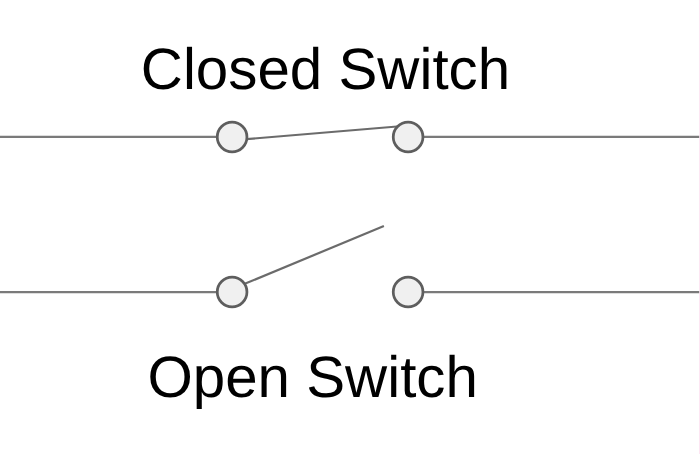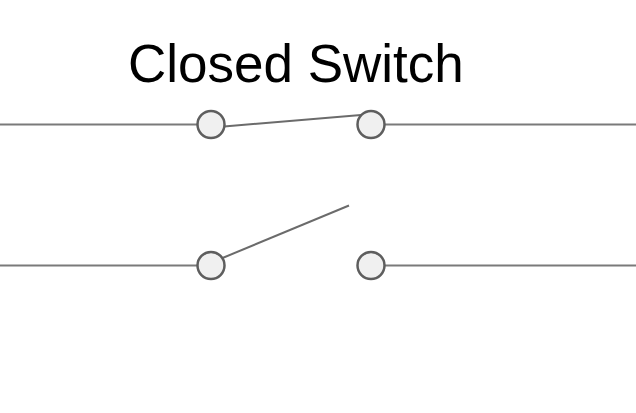--- a/index.html
+++ b/index.html
@@ -63,14 +63,15 @@
       <line x1="0" y1="265.5" x2="198" y2="265.5" stroke-width="2" stroke="#7a7a7a"></line>
       <line x1="384.5" y1="265.5" x2="636" y2="265.5" stroke-width="2" stroke="#7a7a7a"></line>
       <line x1="222.5" y1="258" x2="349" y2="205.5" stroke-width="2" stroke="#6b6b6b"></line>
       <circle cx="211" cy="265.5" r="13.5" stroke-width="2.5" stroke="#5e5e5e" fill="#f0f0f0"></circle>
       <circle cx="371" cy="265.5" r="13.5" stroke-width="2.5" stroke="#5e5e5e" fill="#f0f0f0"></circle>
     </g>
   </svg>
 
   <div class="switch-label label-closed">Closed Switch</div>
 
+  <div class="switch-label label-open">Open Switch</div>
 
 </div>
 
 </body></html>

